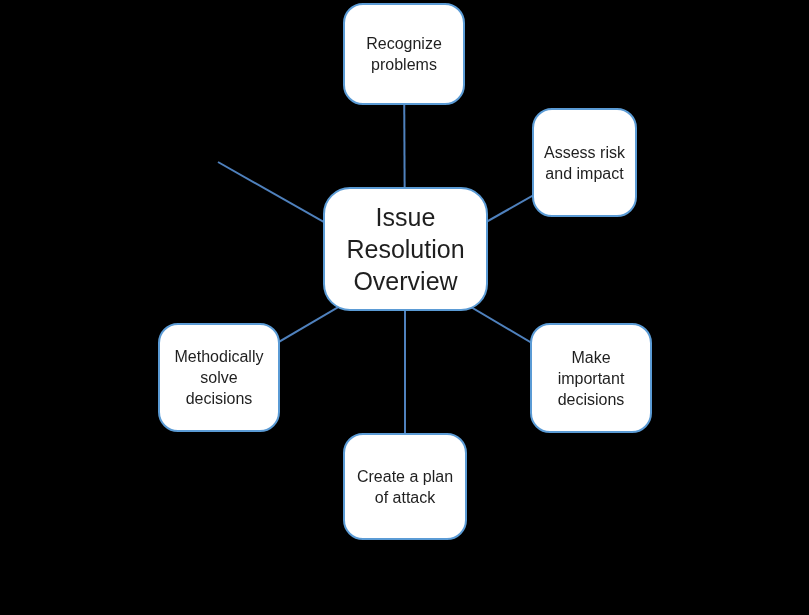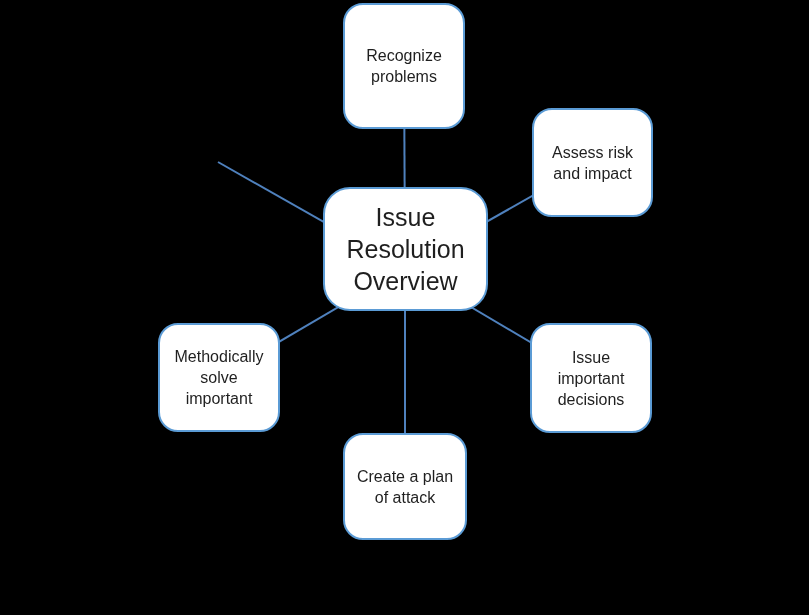--- a/index.html
+++ b/index.html
@@ -36,23 +36,23 @@
     font-size: 16px;
     line-height: 21px;
     padding: 4px 8px;
   }
   .node-center {
     left: 323px; top: 187px; width: 165px; height: 124px;
     border-radius: 27px;
     font-size: 25px;
     line-height: 32px;
   }
-  .node-top          { left: 343px; top: 3px;   width: 122px; height: 126px; }
+  .node-top          { left: 343px; top: 3px;   width: 122px; height: 102px; }
   .node-top-left     { left: 155px; top: 107px; width: 125px; height: 111px; }
-  .node-top-right    { left: 532px; top: 108px; width: 121px; height: 109px; }
+  .node-top-right    { left: 532px; top: 108px; width: 105px; height: 109px; }
   .node-bottom-left  { left: 158px; top: 323px; width: 122px; height: 109px; }
   .node-bottom-right { left: 530px; top: 323px; width: 122px; height: 110px; }
   .node-bottom       { left: 343px; top: 433px; width: 124px; height: 107px; }
   .node-label {
     display: block;
   }
 </style>
 </head>
 <body>
 
@@ -73,25 +73,25 @@
 
   <div class="node node-top">
     <span class="node-label">Recognize problems</span>
   </div>
 
   <div class="node node-top-right">
     <span class="node-label">Assess risk and impact</span>
   </div>
 
   <div class="node node-bottom-right">
-    <span class="node-label">Issue important decisions</span>
+    <span class="node-label">Make important decisions</span>
   </div>
 
   <div class="node node-bottom">
     <span class="node-label">Create a plan of attack</span>
   </div>
 
   <div class="node node-bottom-left">
-    <span class="node-label">Methodically solve important</span>
+    <span class="node-label">Methodically solve decisions</span>
   </div>
 
 
 </div>
 
 </body></html>

